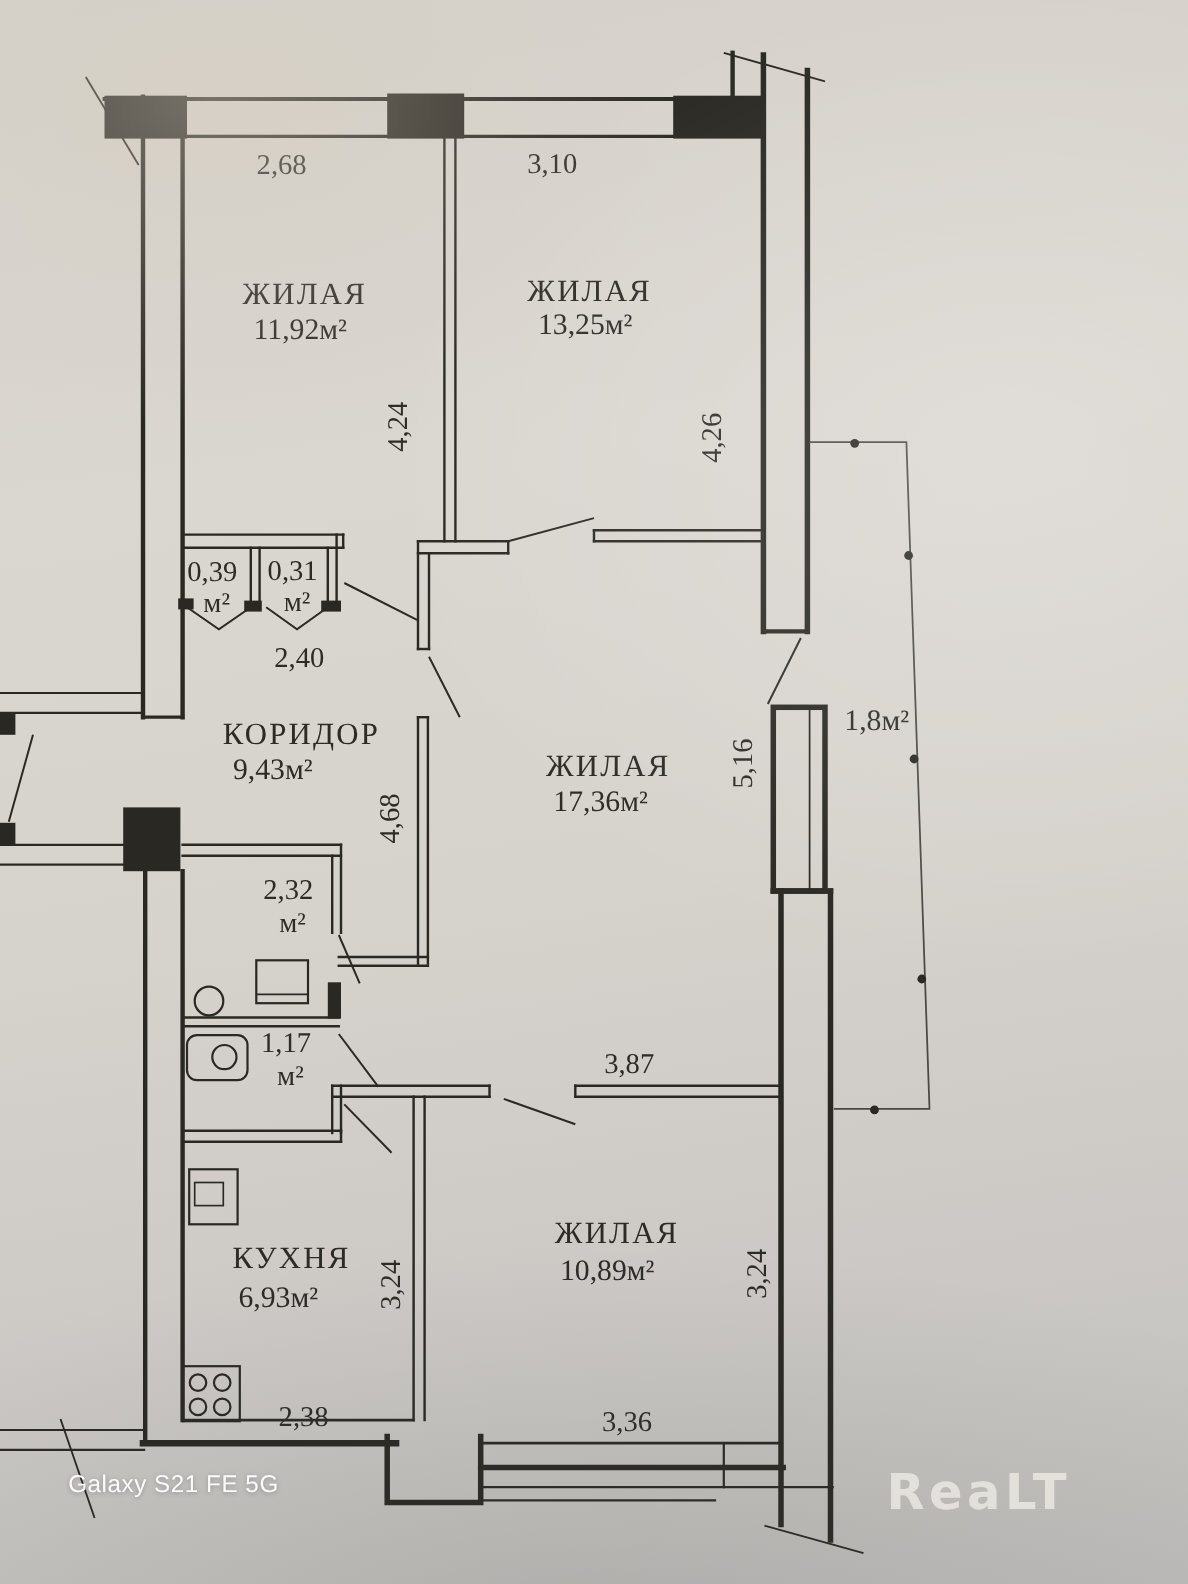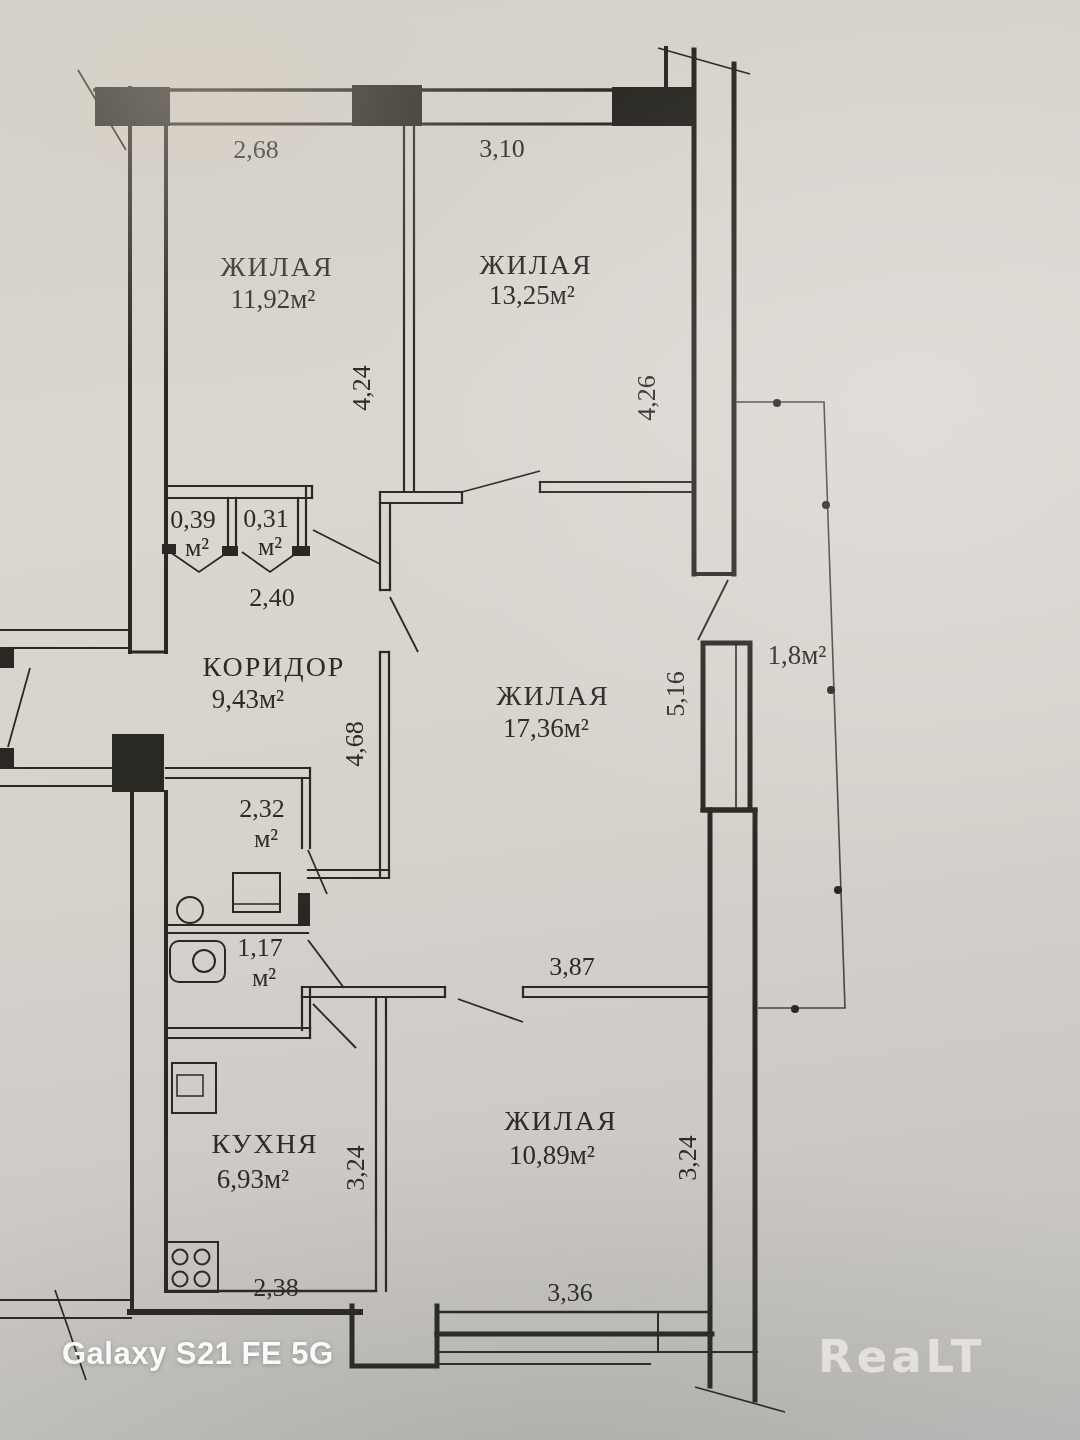--- a/index.html
+++ b/index.html
@@ -14,28 +14,28 @@
       radial-gradient(ellipse 900px 700px at 85% 30%, rgba(255,255,255,0.18), rgba(255,255,255,0) 65%),
       radial-gradient(ellipse 1200px 500px at 50% 103%, rgba(80,78,76,0.16), rgba(80,78,76,0) 70%);
   }
   svg text{fill:#2d2b25;}
   .room-name{font-size:28px;letter-spacing:2px;}
   .room-area{font-size:27px;}
   .dim{font-size:26px;}
   .small-area{font-size:26px;}
   .wm-device{
     position:absolute;left:62px;top:1336px;
-    font-family:"Liberation Sans", sans-serif;font-weight:bold;font-size:31px;
+    font-family:"Liberation Sans", sans-serif;font-weight:normal;font-size:22px;
     color:rgba(255,255,255,0.95);text-shadow:0 1px 4px rgba(60,60,60,0.35);
     letter-spacing:0.5px;
   }
   .wm-brand{
     position:absolute;left:806px;top:1330px;
     font-family:"DejaVu Sans", sans-serif;font-weight:800;font-size:45px;
-    color:#e7e4de;opacity:0.93;letter-spacing:4px;margin-left:12px;
+    color:#e7e4de;opacity:0.93;letter-spacing:4px;
   }
 </style>
 </head>
 <body>
 
 <div class="photo">
   <div class="sheen"></div>
 
   <svg width="1080" height="1440" viewBox="0 0 1080 1440" xmlns="http://www.w3.org/2000/svg">
 

